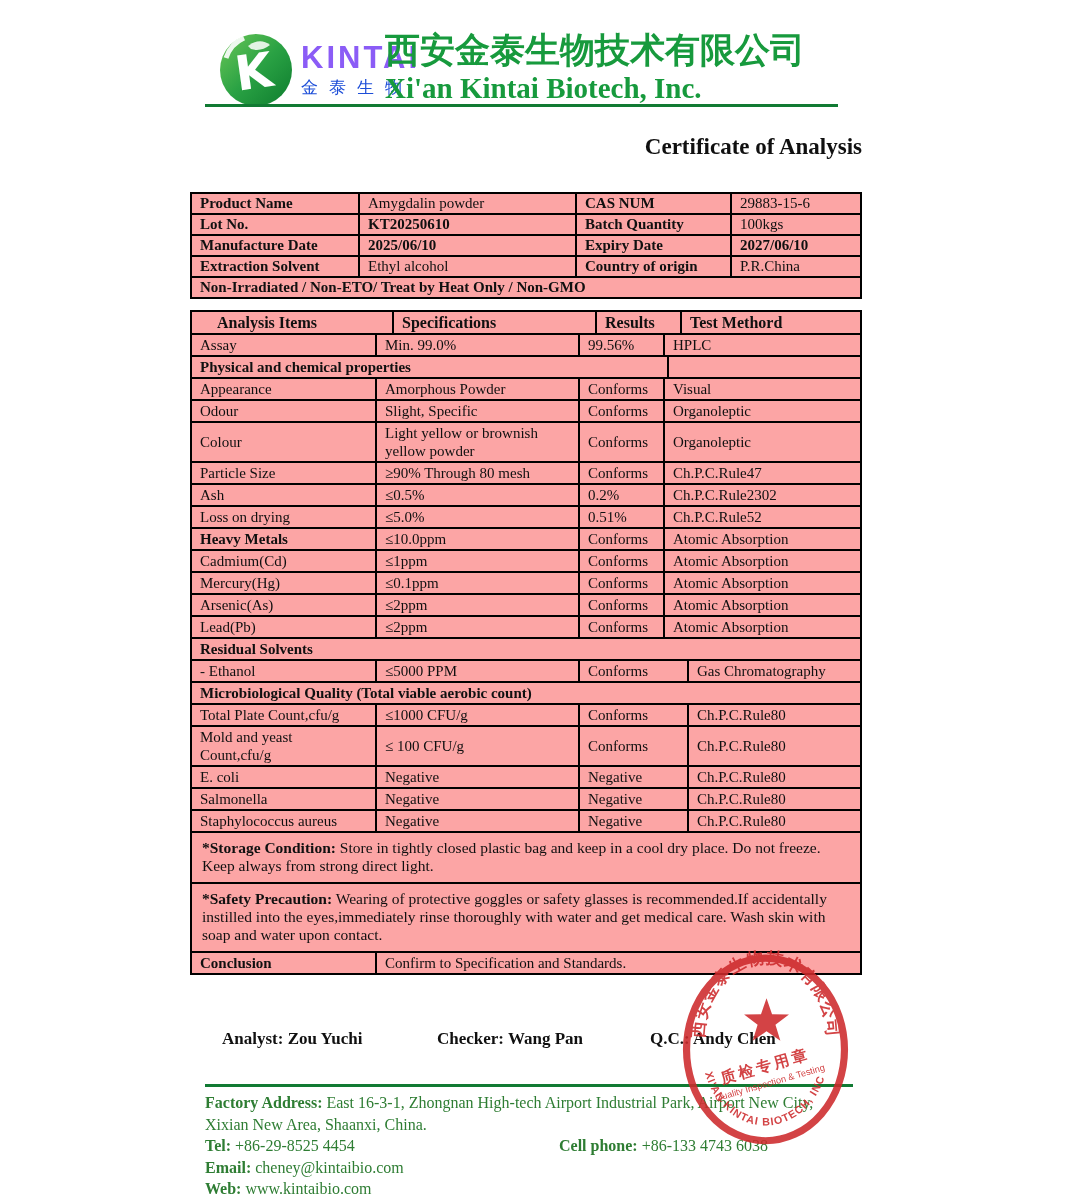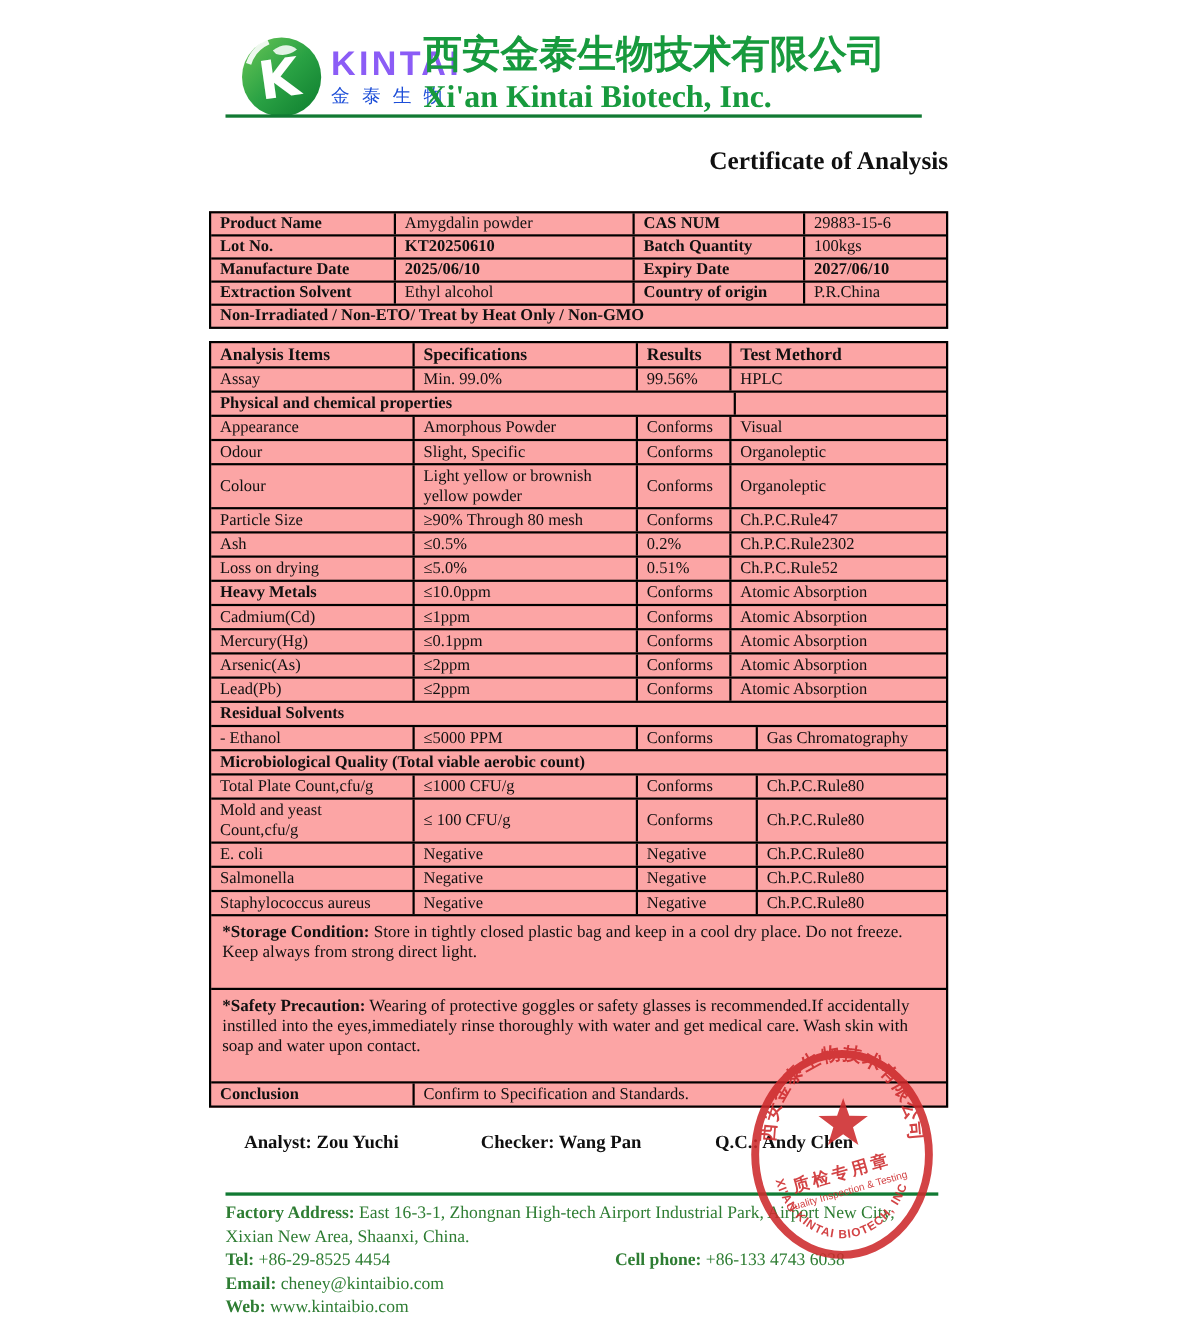--- a/index.html
+++ b/index.html
@@ -37,23 +37,23 @@
   .trow.r4b {grid-template-columns:183px 203px 109px 1fr;}
   .trow.span3{grid-template-columns:475px 1fr;}
   .trow.span1{grid-template-columns:183px 1fr;}
   .trow.full {grid-template-columns:1fr;}
   .cell{border-left:2px solid #000;padding:1px 8px;display:flex;align-items:center;
         min-height:19px;line-height:17px;box-sizing:border-box;}
   .cell:first-child{border-left:none;}
   .tbl-analysis .cell{min-height:20px;line-height:18px;}
   .cell.bold{font-weight:bold;}
   .cell.ind{}
-  .trow.head .cell{font-weight:bold;font-size:16px;min-height:21px;}
+  .trow.head .cell{font-weight:bold;font-size:16px;min-height:21px;margin-left:17px;}
   .trow.note{display:block;}
-  .note-cell{display:block;border-left:none;padding:6px 10px 23px 10px;line-height:24px;font-size:15.5px;}
+  .note-cell{display:block;border-left:none;padding:6px 10px 7px 10px;line-height:24px;font-size:15.5px;}
   .note-cell b{font-weight:bold;}
 
   
   .signatures{position:absolute;left:190px;top:1029px;width:672px;height:24px;
               font-weight:bold;font-size:17px;}
   .signatures span{position:absolute;white-space:nowrap;}
   .sig-analyst{left:32px;}
   .sig-checker{left:247px;}
   .sig-qc{left:460px;}
 

